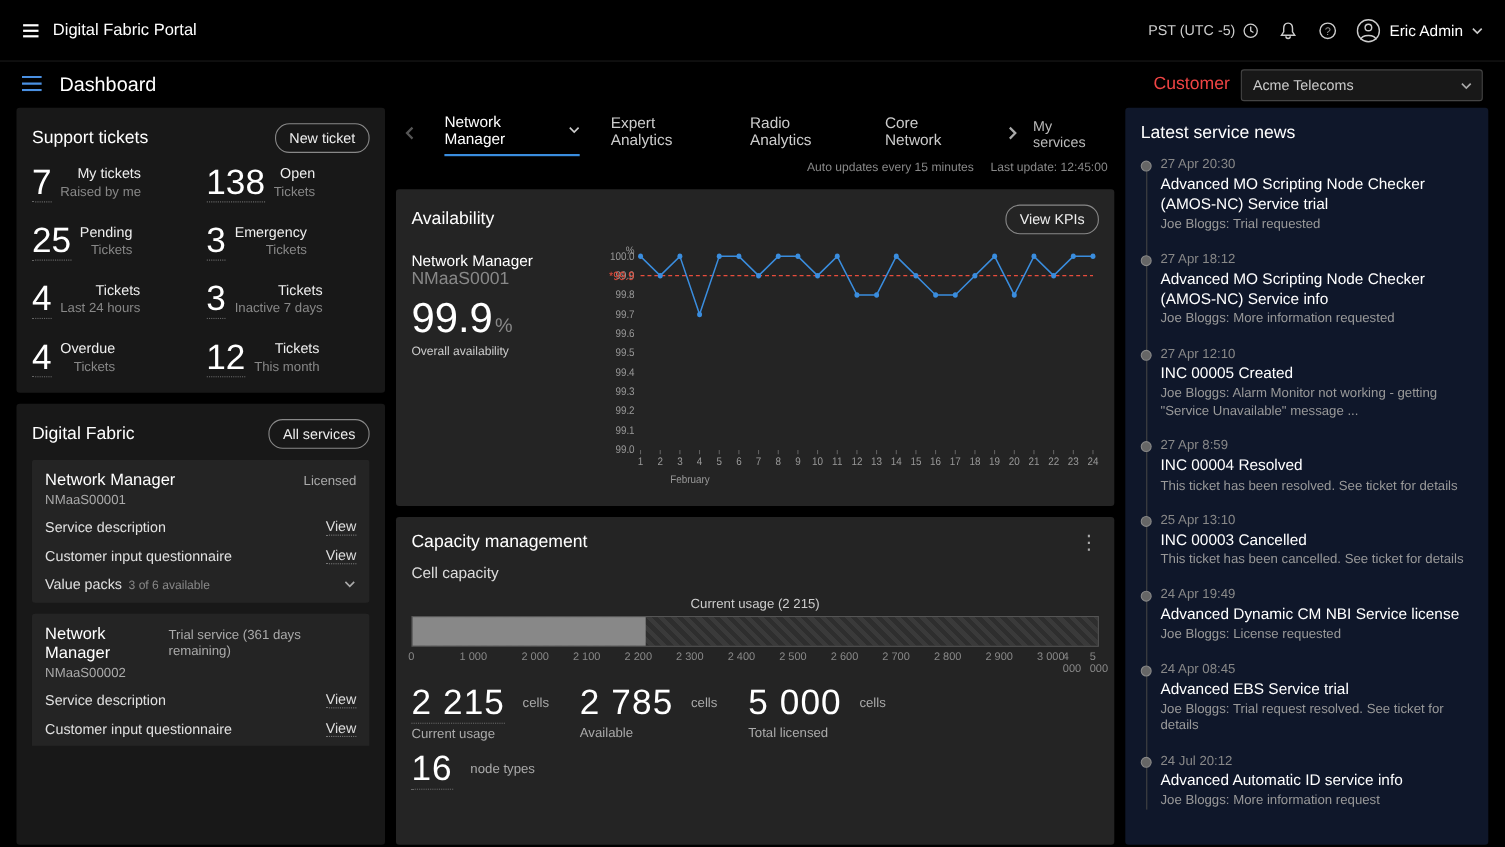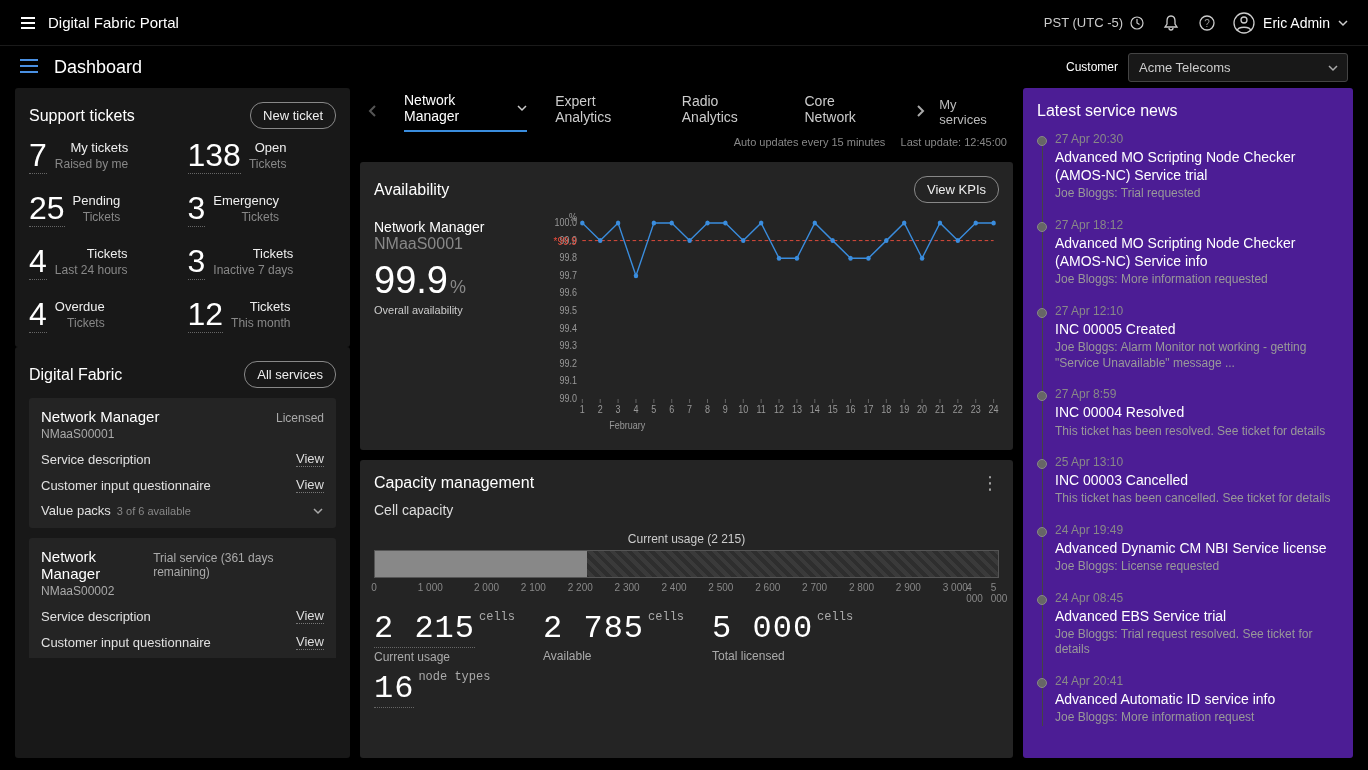--- a/index.html
+++ b/index.html
@@ -6,51 +6,51 @@
 body {
   background: #000;
   color: #e0e0e0;
   font-family: -apple-system, BlinkMacSystemFont, "Segoe UI", Arial, sans-serif;
   font-size: 13px;
   width: 1368px;
   height: 770px;
   overflow: hidden;
 }
 .topbar {
-  height: 46px;
+  height: 56px;
   display: flex;
   align-items: center;
   padding: 0 20px;
   border-bottom: 1px solid #1a1a1a;
 }
 .logo { width: 16px; height: 16px; margin-right: 12px; }
 .brand { font-size: 15px; color: #fff; }
 .topbar-right { margin-left: auto; display: flex; align-items: center; gap: 16px; }
 .tz { font-size: 13px; color: #ccc; display:flex; align-items:center; gap:6px;}
 .icon-btn { width: 20px; height: 20px; display:flex; align-items:center; justify-content:center; cursor:pointer;}
 .user { display: flex; align-items: center; gap: 8px; cursor:pointer;}
 .user-name { font-size: 14px; font-weight:500; color:#fff;}
 
 .subheader {
   height: 42px; display: flex; align-items: center; padding: 0 20px;
 }
 .menu-toggle { color:#4a90e2; margin-right: 16px; cursor:pointer;}
 .page-title { font-size: 18px; color:#fff;}
 .customer-wrap { margin-left: auto; display: flex; align-items: center; gap: 10px;}
-.customer-label { font-size: 12px; color:#ffffff;}
+.customer-label { font-size: 16px; color:#ef4444;}
 .customer-select {
   background:#181818; border:1px solid #444; color:#ccc; padding: 6px 30px 6px 10px;
   font-size:13px; border-radius:3px; width:220px; position:relative; cursor:pointer;
 }
 .customer-select .chev { position:absolute; right:8px; top:8px;}
 
 .main { display: flex; gap: 10px; padding: 0 15px; height: calc(770px - 48px - 42px - 10px);}
-.col-left { width: 335px; display:flex; flex-direction:column; }
+.col-left { width: 335px; display:flex; flex-direction:column; gap:10px;}
 .col-mid { flex:1; display:flex; flex-direction:column; gap:10px; min-width:0;}
-.col-right { width: 330px; background:#4c1d95; border-radius:3px; padding: 14px; overflow:hidden;}
+.col-right { width: 330px; background:#0f172a; border-radius:3px; padding: 14px; overflow:hidden;}
 
 .panel { background:#181818; border-radius:3px; padding: 14px;}
 .panel-mid { background:#242424; border-radius:3px; padding: 14px;}
 .panel-header { display:flex; align-items:center; justify-content:space-between; margin-bottom:10px;}
 .panel-title { font-size: 16px; color:#fff;}
 .btn-outline {
   background:transparent; border:1px solid #888; color:#eee; padding:5px 12px;
   font-size:13px; border-radius:13px; cursor:pointer;
 }
 
@@ -92,21 +92,21 @@
 
 .cap-bar-wrap { margin: 14px 0 6px 0;}
 .cap-bar { height:28px; background: repeating-linear-gradient(45deg,#3a3a3a,#3a3a3a 4px,#2e2e2e 4px,#2e2e2e 8px); border:1px solid #555; position:relative; width:100%;}
 .cap-fill { position:absolute; left:0; top:0; bottom:0; width:34%; background:#888;}
 .cap-axis { display:flex; justify-content:space-between; font-size:10px; color:#888; margin-top:4px; position:relative;}
 .cap-tick { position:absolute; transform:translateX(-50%);}
 .cap-usage-lbl { text-align:center; font-size:12px; color:#ccc; margin-bottom:4px;}
 
 .cap-stats { display:flex; gap: 28px; margin-top: 14px; flex-wrap:wrap;}
 .cap-stat { display:flex; flex-direction:column;}
-.cap-num-row { display:flex; align-items:flex-start; gap:4px;font-family:Liberation Mono, monospace;}
+.cap-num-row { display:flex; align-items:center; gap:16px;}
 .cap-num { font-size:32px; color:#fff; font-weight:300; letter-spacing:1px; border-bottom:1px dotted #666;}
 .cap-num.nobd { border-bottom:none;}
 .cap-unit { font-size:12px; color:#aaa;}
 .cap-sub { font-size:12px; color:#aaa; margin-top:2px;}
 
 .news-title { font-size:16px; color:#fff; margin-bottom: 12px;}
 .news-list { position:relative; padding-left: 18px;}
 .news-line { position:absolute; left:5px; top:8px; bottom:0; width:1px; background:#444;}
 .news-item { position:relative; margin-bottom: 16px;}
 .news-dot { position:absolute; left:-18px; top:4px; width:10px; height:10px; border-radius:50%; background:#666; border:1px solid #888;}
@@ -545,20 +545,20 @@
     <div class="news-desc">Joe Bloggs: License requested</div>
         </div>
         <div class="news-item">
           <div class="news-dot"></div>
     <div class="news-ts">24 Apr 08:45</div>
     <div class="news-head">Advanced EBS Service trial</div>
     <div class="news-desc">Joe Bloggs: Trial request resolved. See ticket for details</div>
         </div>
         <div class="news-item">
           <div class="news-dot"></div>
-    <div class="news-ts">24 Apr 20:41</div>
+    <div class="news-ts">24 Jul 20:12</div>
     <div class="news-head">Advanced Automatic ID service info</div>
     <div class="news-desc">Joe Bloggs: More information request</div>
         </div>
       </div>
   </div>
 
 </div>
 
 </body></html>

